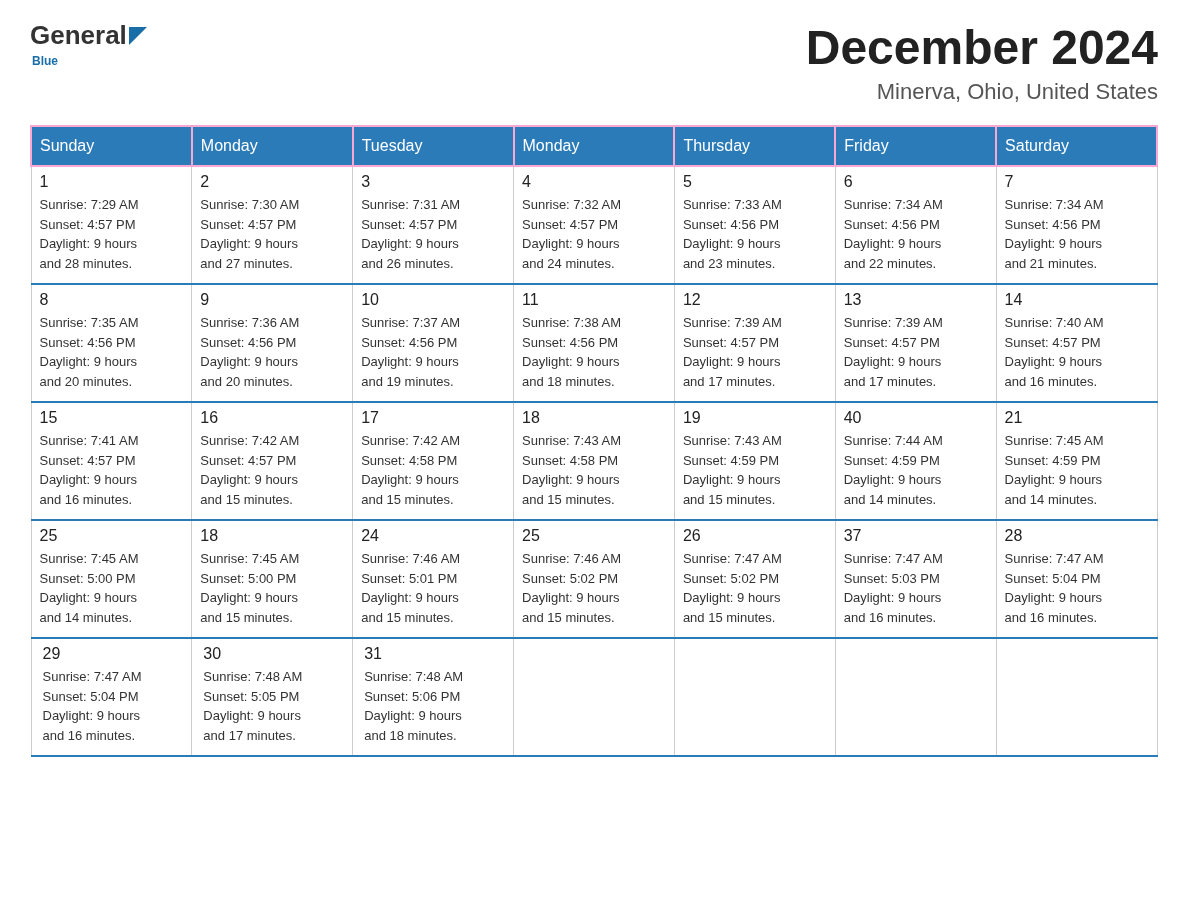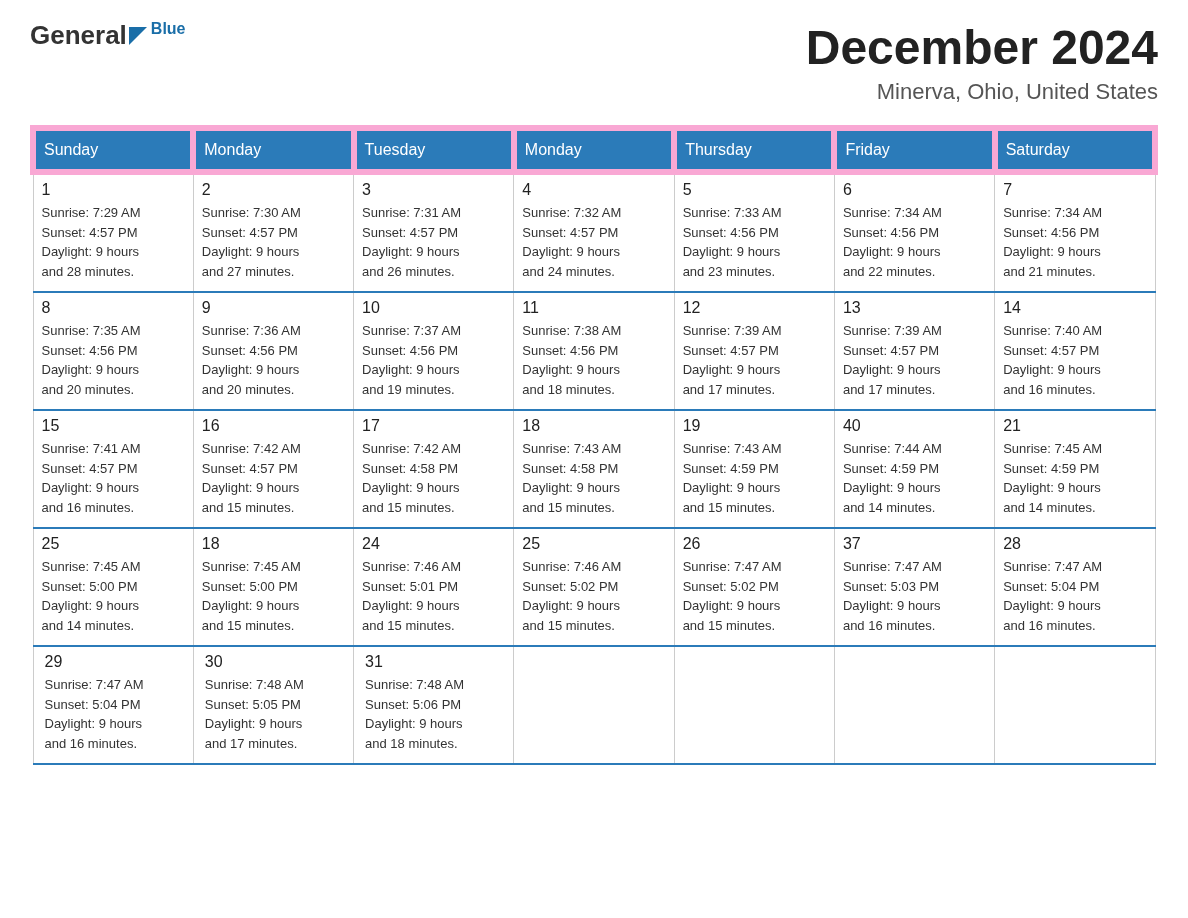--- a/index.html
+++ b/index.html
@@ -11,34 +11,34 @@
       padding: 20px 30px;
     }
     .header {
       display: flex;
       justify-content: space-between;
       align-items: flex-start;
       margin-bottom: 20px;
     }
     .logo {
       display: flex;
-      flex-direction: row;
+      flex-direction: column;
       align-items: flex-start;
     }
     .logo-text {
       display: flex;
       align-items: center;
     }
     .logo-general {
       font-size: 26px;
       font-weight: bold;
       color: #333;
     }
     .logo-blue-label {
-      font-size: 16px;
+      font-size: 12px;
       font-weight: bold;
       color: #1a6ea8;
       margin-top: -4px;
       margin-left: 2px;
     }
     .title-block {
       text-align: right;
     }
     .month-title {
       font-size: 48px;
@@ -55,21 +55,21 @@
       border-collapse: collapse;
       table-layout: fixed;
     }
     .calendar-table th {
       background-color: #2b7bb9;
       color: #fff;
       padding: 10px 8px;
       font-size: 16px;
       font-weight: normal;
       text-align: left;
-      border: 6px solid #f9a8d4;
+      border: 2px solid #f9a8d4;
     }
     .calendar-table td {
       vertical-align: top;
       padding: 6px 8px 10px 8px;
       border: 1px solid #ccc;
       font-size: 13px;
       color: #333;
       min-height: 100px;
     }
     .calendar-table tr td {

